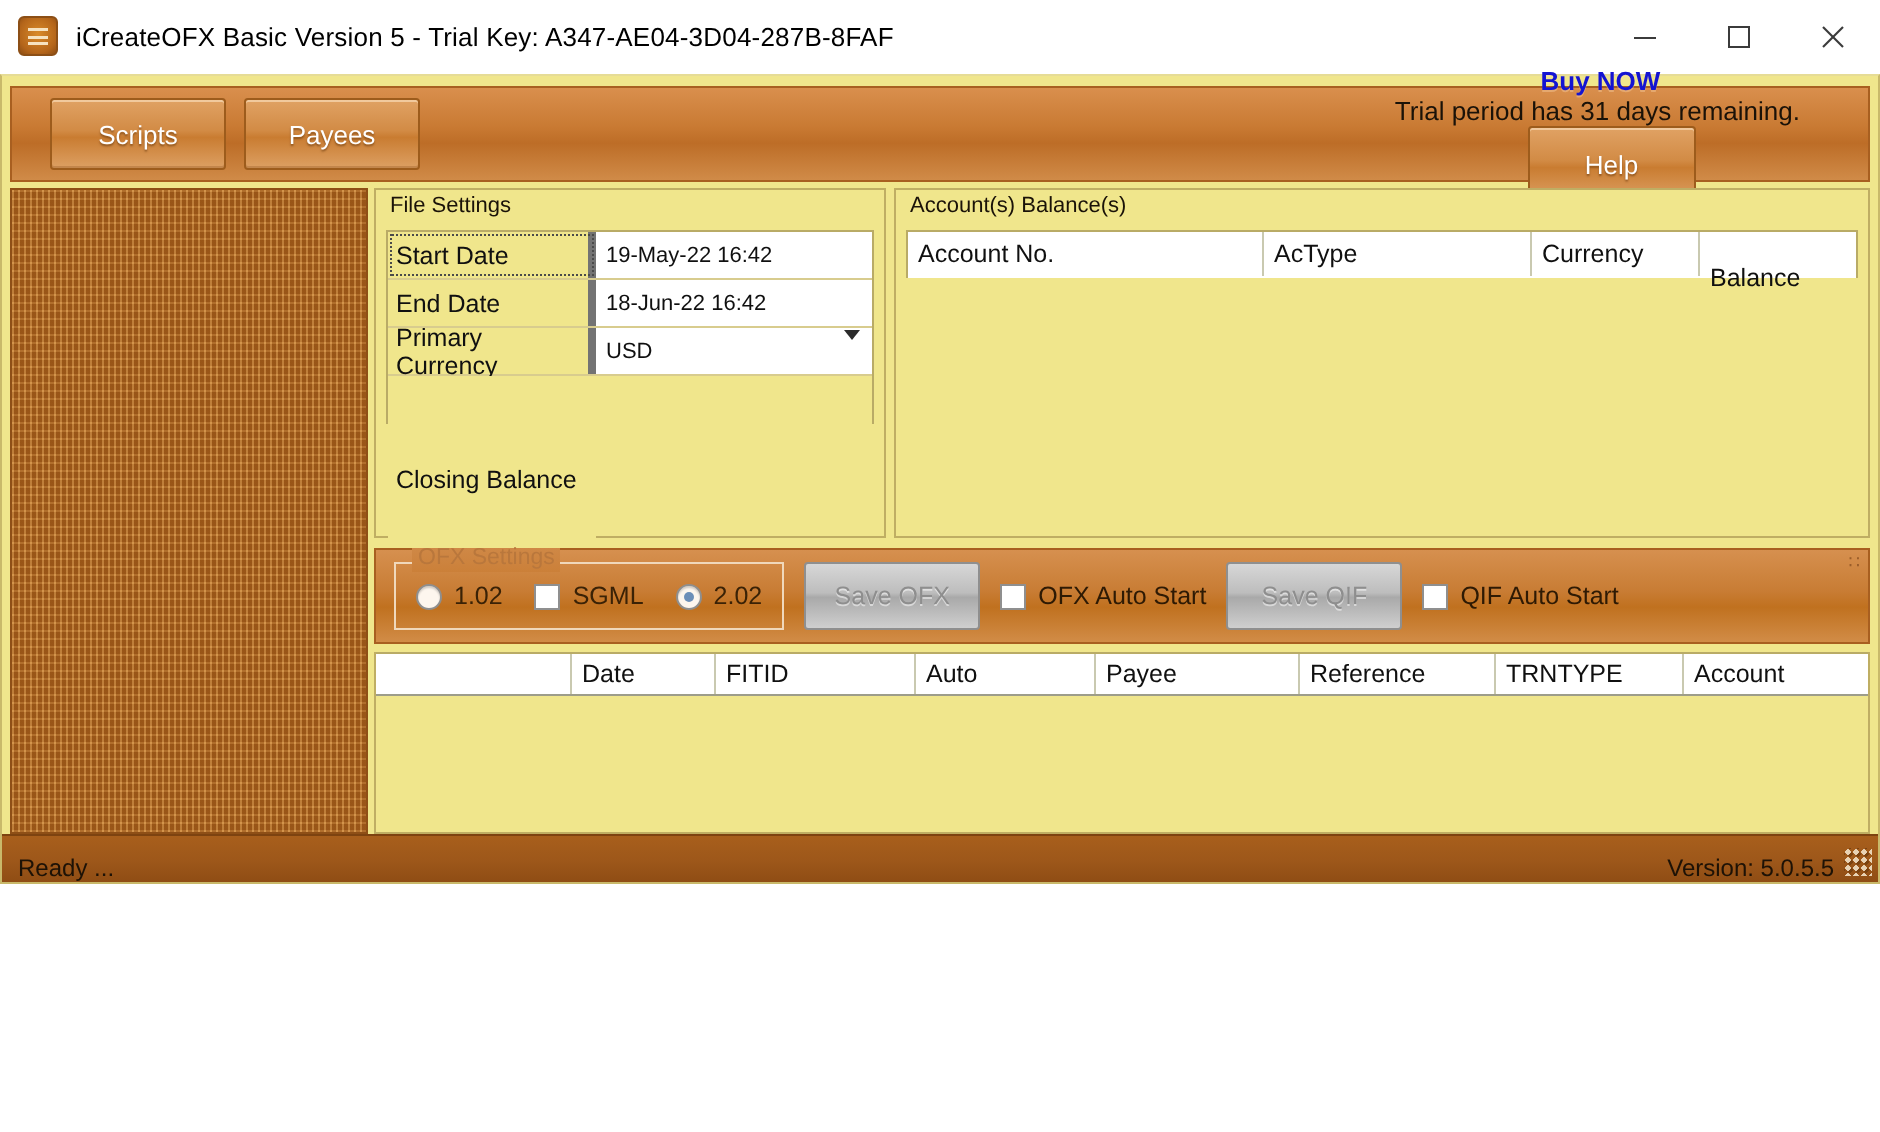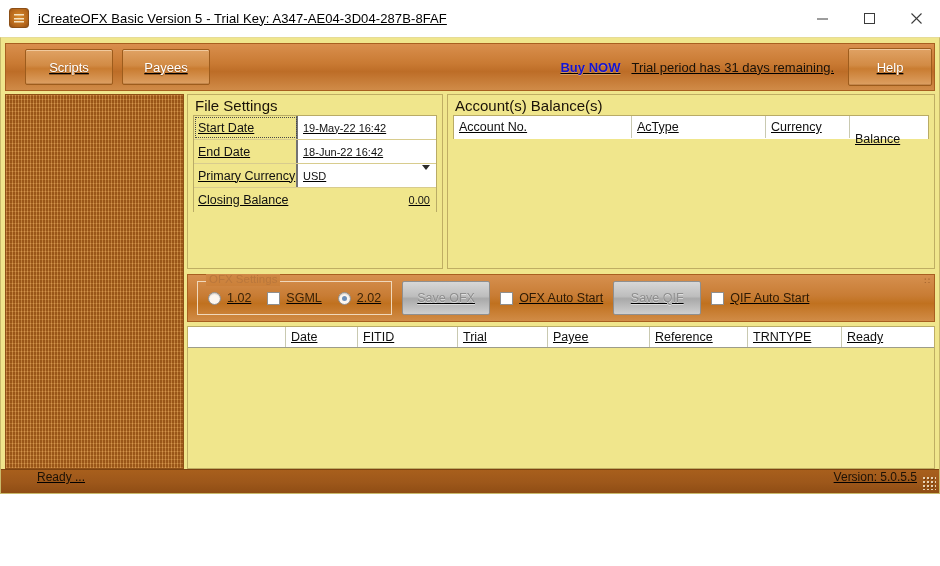--- a/index.html
+++ b/index.html
@@ -11,26 +11,25 @@
     height: 566px;
     font-family: "Liberation Sans", sans-serif;
     font-size: 12px;
     background: #ffffff;
     overflow: hidden;
   }
 
   .window {
     position: relative;
     width: 940px;
-    height: 494px;
+    height: 442px;
     box-sizing: border-box;
     background: #ffffff;
     display: flex;
     flex-direction: column;
-    text-decoration: underline;
   }
 
   
   .titlebar {
     height: 36px;
     flex: 0 0 36px;
     background: #ffffff;
     display: flex;
     align-items: center;
     border-bottom: 1px solid #ffffff;
@@ -130,21 +129,22 @@
   }
   .btn-scripts { width: 88px; height: 36px; }
   .btn-payees  { width: 88px; height: 36px; }
   .btn-help    { width: 84px; height: 38px; }
 
   .tb-right {
     margin-left: auto;
     display: flex;
     align-items: center;
     gap: 0;
-    margin-right: 2px;
+    margin-right: 20px;
+    flex-direction: column;
   }
   .buy-now {
     color: #1414d2;
     font-weight: bold;
     font-size: 13px;
     margin-right: 11px;
     text-shadow: 0 1px 0 rgba(255,220,180,.35);
   }
   .trial-text {
     color: #1a1208;
@@ -230,52 +230,52 @@
     box-sizing: border-box;
     position: relative;
     padding: 0;
   }
   .panel-file { width: 256px; flex: 0 0 256px; }
   .panel-bal  { flex: 1 1 auto; }
 
   .grouplike-title {
     position: absolute;
     top: 2px; left: 7px;
-    font-size: 15px;
+    font-size: 11px;
     color: #1a1208;
     background: transparent;
     padding: 0 3px 0 0;
   }
   .panel-inner { padding-top: 20px; }
 
   
   .fs-grid {
     margin: 0 5px;
     border: 1px solid #b9ab66;
     border-bottom: none;
     background: #ffffff;
     box-sizing: border-box;
   }
   .fs-row {
     display: flex;
     height: 24px;
     border-bottom: 1px solid #d8cc8e;
     box-sizing: border-box;
   }
-  .fs-row:last-child { border-bottom: 1px solid #b9ab66; }
+  .fs-row:last-child { border-bottom: 1px solid #b9ab66; flex-direction: column; }
   .fs-label {
     width: 104px;
     flex: 0 0 104px;
     background: #f0e68c;
     display: flex;
     align-items: center;
     padding-left: 4px;
     font-size: 12.5px;
     color: #101010;
-    border-right: 2px solid #737373;
+    border-right: 4px solid #737373;
     box-sizing: border-box;
   }
   .fs-label.focused {
     outline: 1px dotted #4a4a4a;
     outline-offset: -2px;
   }
   .fs-value {
     flex: 1 1 auto;
     background: #ffffff;
     display: flex;
@@ -469,24 +469,23 @@
   .t-c7 { flex: 1 1 auto; }
   .txn-body { flex: 1 1 auto; background: #f0e68c; }
 
   
   .statusbar {
     height: 24px;
     flex: 0 0 24px;
     background: linear-gradient(to bottom, #a85f1c 0%, #9d571a 55%, #8f4d14 100%);
     border-top: 1px solid #7d4310;
     display: flex;
-    align-items: flex-start;
-    position: relative;
-    box-sizing: border-box;
-    padding-left: 28px;
+    align-items: flex-end;
+    position: relative;
+    box-sizing: border-box;
   }
   .status-left {
     margin-left: 8px;
     font-size: 12px;
     color: #1d1206;
   }
   .status-right {
     margin-left: auto;
     margin-right: 22px;
     font-size: 12px;
@@ -631,25 +630,25 @@
           </div>
 
           <div class="corner-mark">∷</div>
         </div>
 
         <div class="txn-wrap">
           <div class="txn-head">
             <div class="t-c0"></div>
             <div class="t-c1">Date</div>
             <div class="t-c2">FITID</div>
-            <div class="t-c3">Trial</div>
+            <div class="t-c3">Auto</div>
             <div class="t-c4">Payee</div>
             <div class="t-c5">Reference</div>
             <div class="t-c6">TRNTYPE</div>
-            <div class="t-c7">Ready</div>
+            <div class="t-c7">Account</div>
           </div>
           <div class="txn-body"></div>
         </div>
 
       </div>
     </div>
 
     <div class="statusbar">
       <div class="status-left">Ready ...</div>
       <div class="status-right">Version: 5.0.5.5</div>

